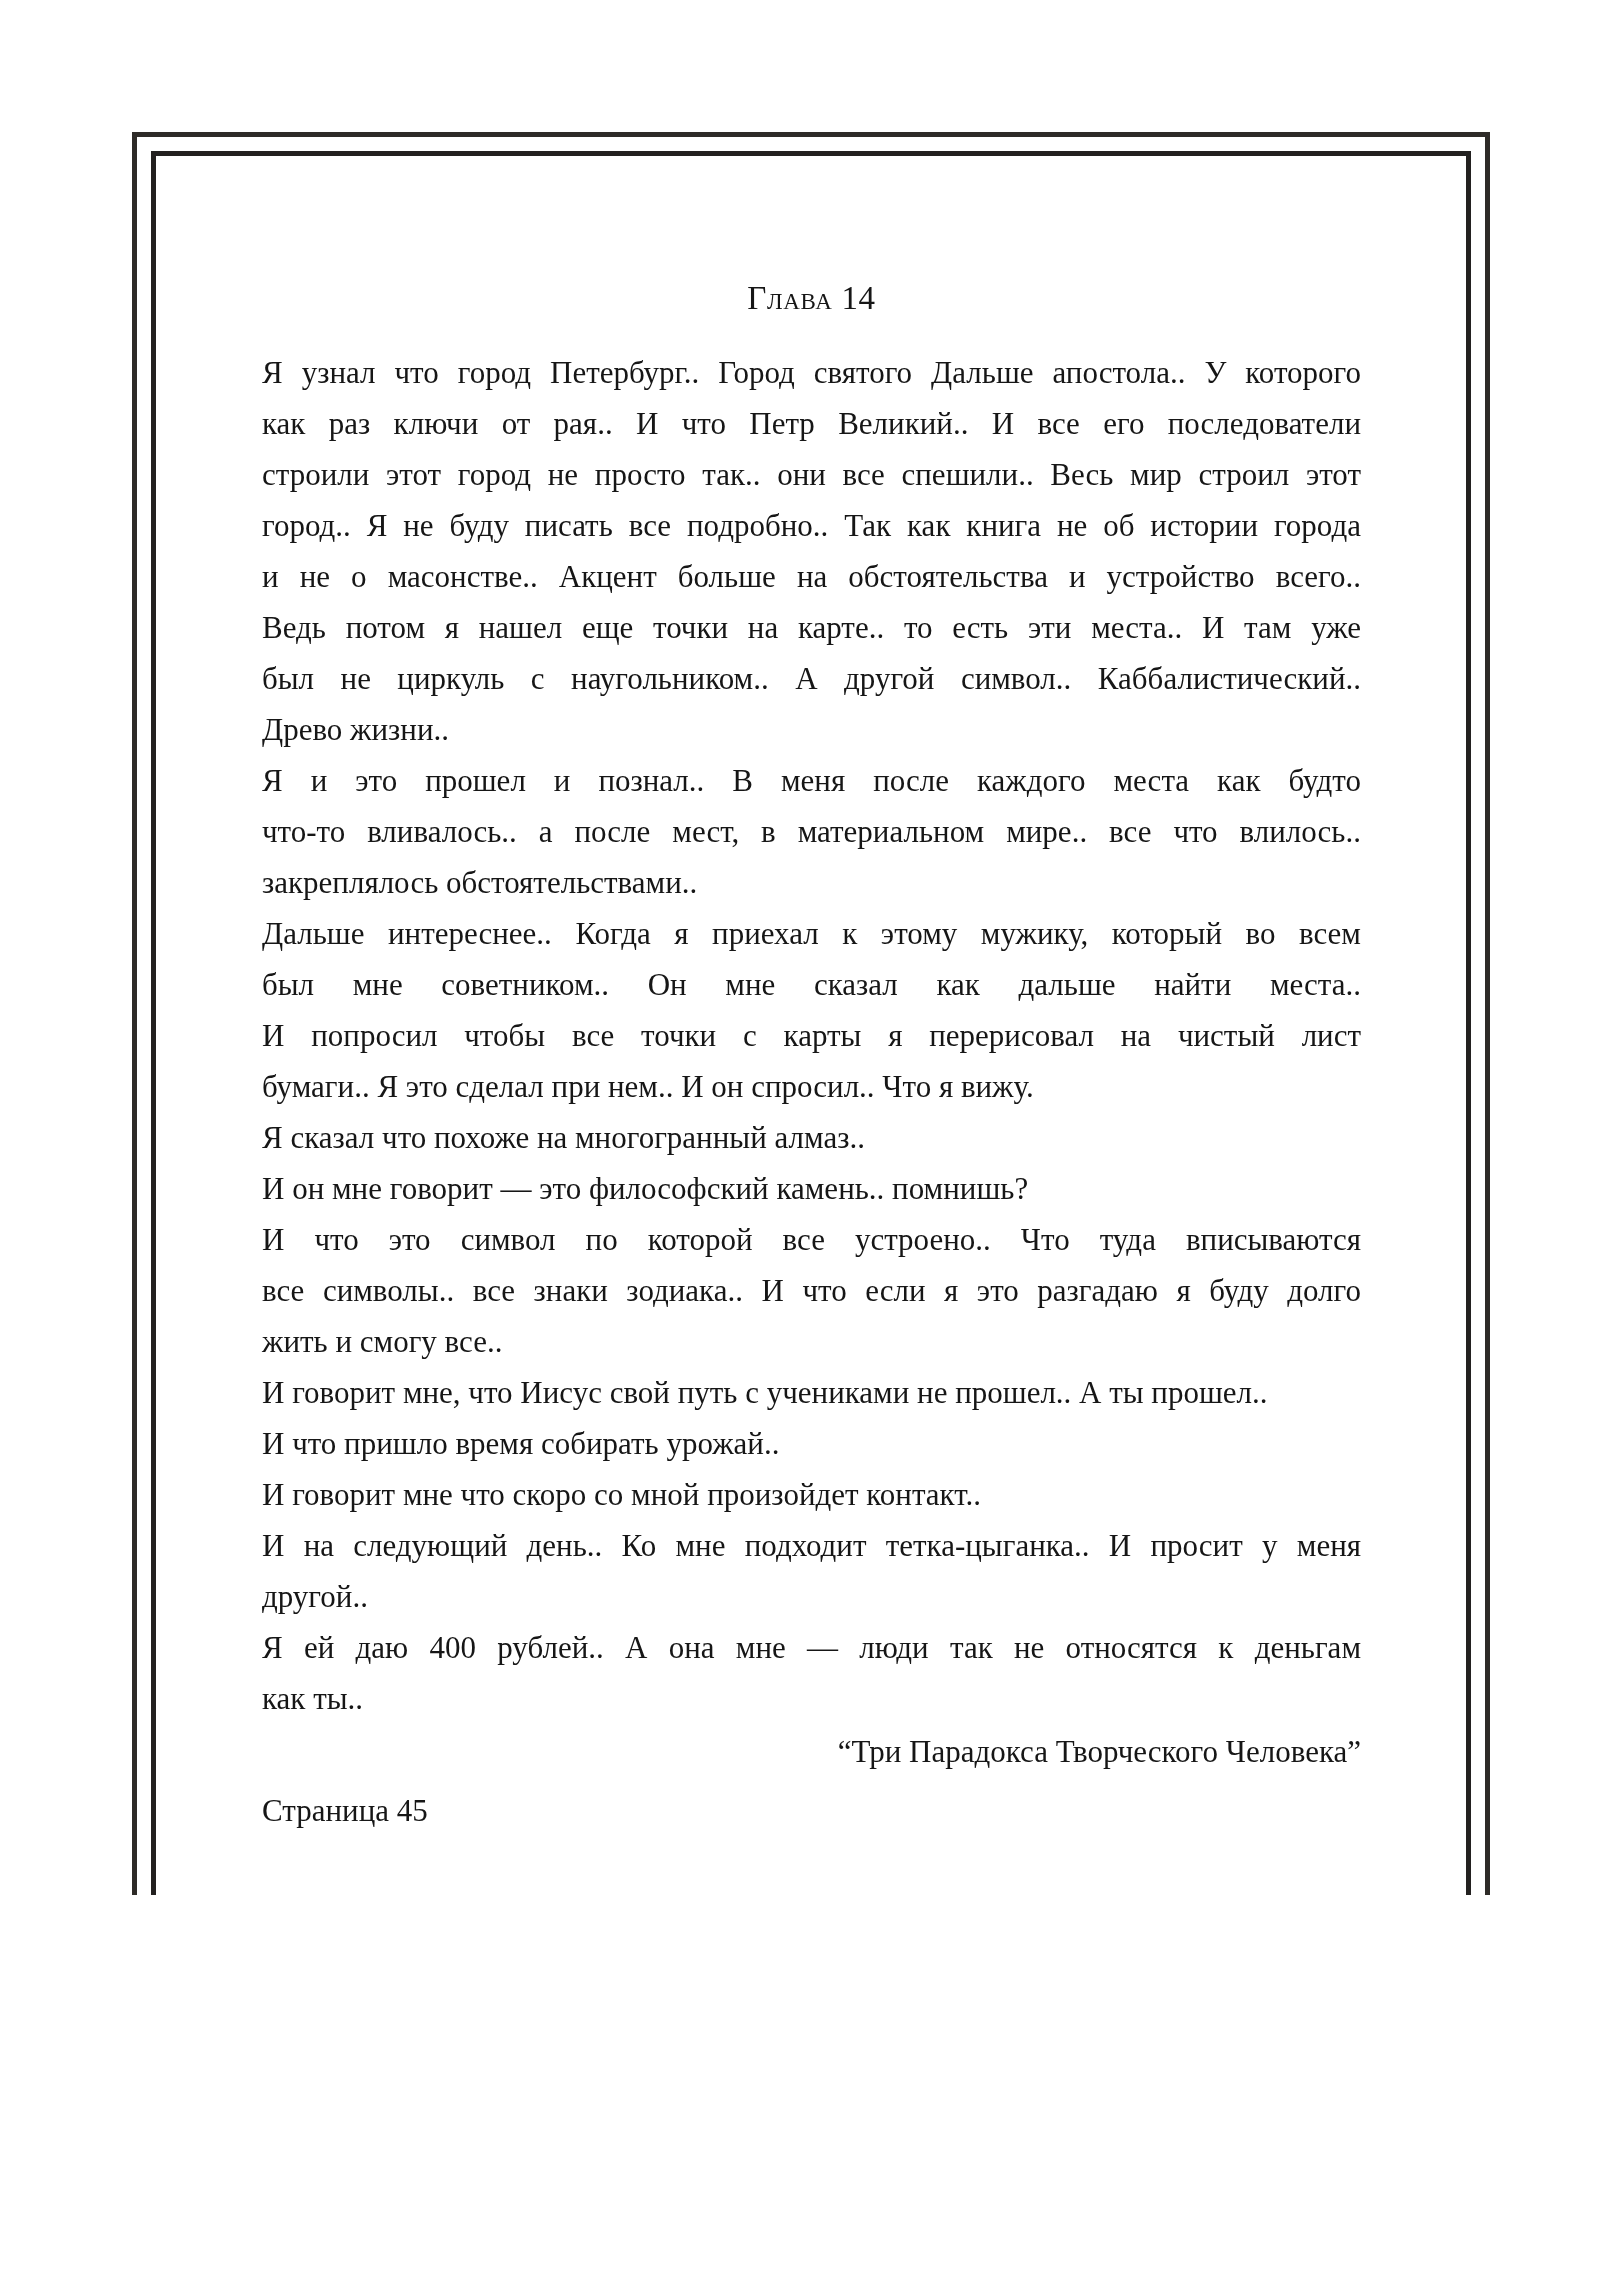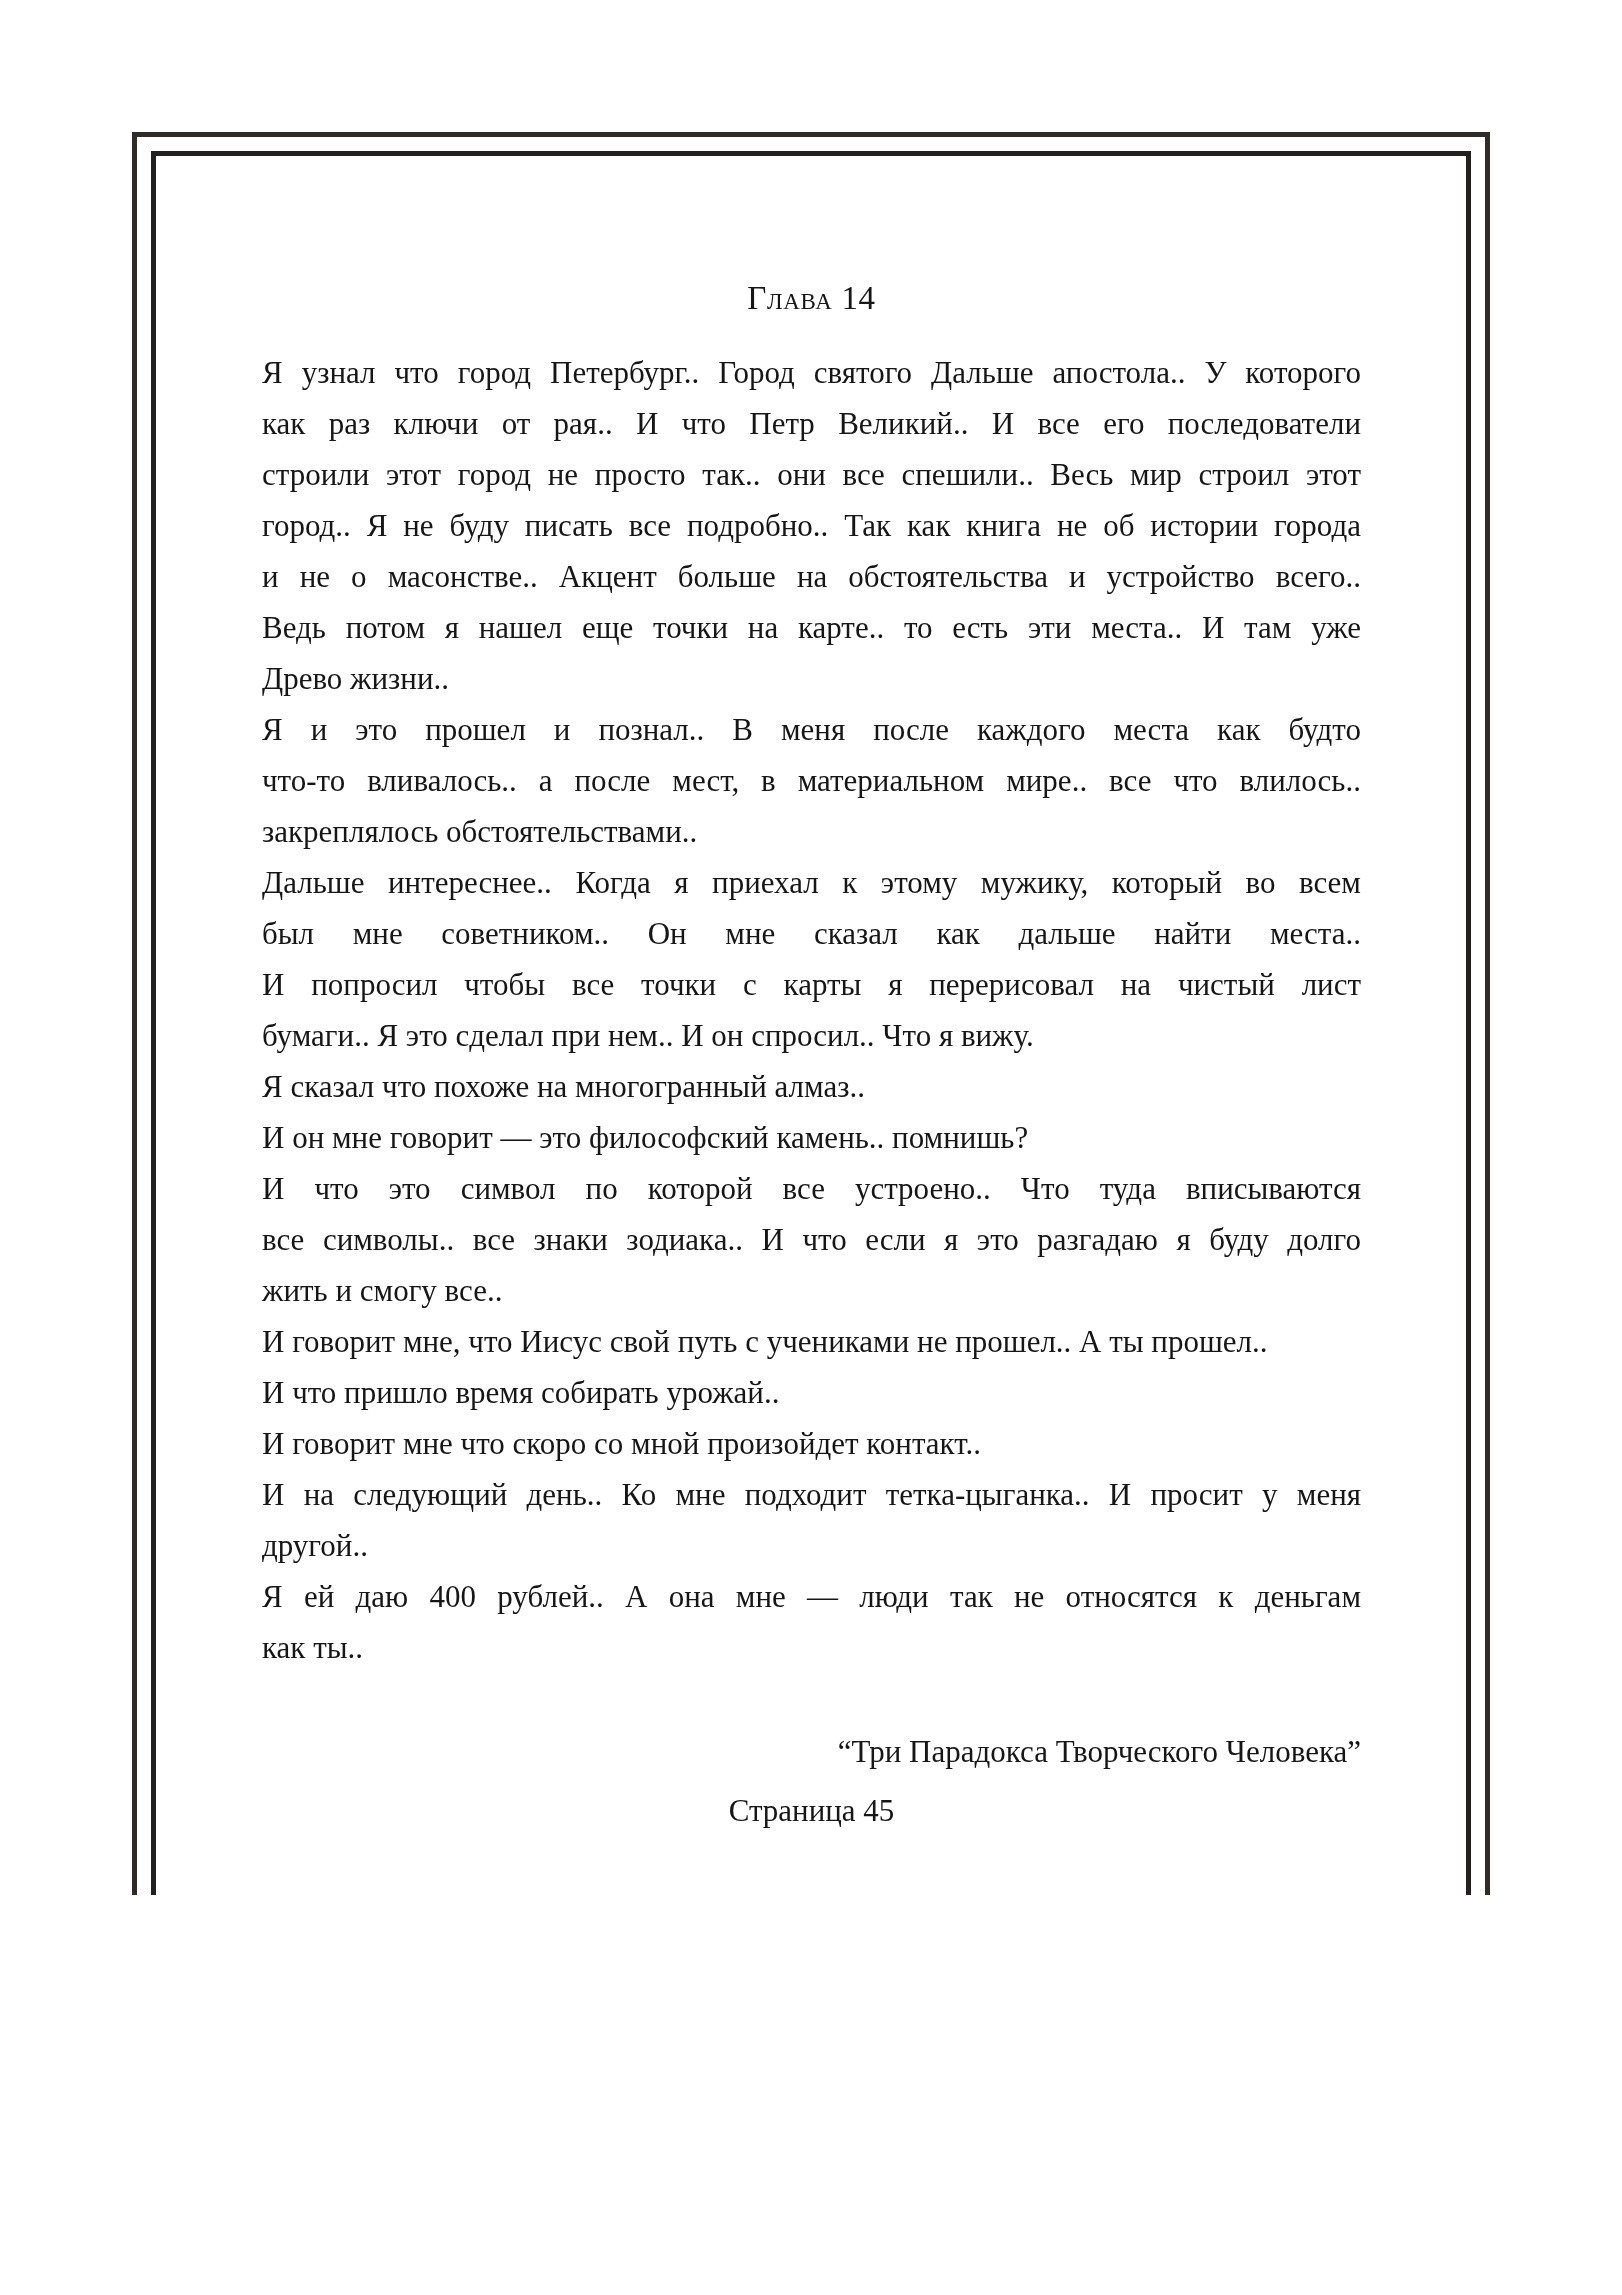--- a/index.html
+++ b/index.html
@@ -57,21 +57,20 @@
   .footer-quote{
     position:absolute;
     left:262px; top:1726px; width:1099px;
     text-align:right;
     font-size:31px;
     line-height:51px;
   }
   .footer-pageref{
     position:absolute;
     left:262px; top:1785px; width:1099px;
-    text-align:center;
     font-size:31px;
     line-height:51px;
   }
   .folio{
     position:absolute;
     left:0; top:2080px; width:1623px;
     text-align:center;
     font-size:38px;
     line-height:46px;
   }
@@ -87,20 +86,21 @@
 
   <div class="chapter-title">Глава 14</div>
 
   <div class="body-text">
       <div class="line">Я узнал что город Петербург.. Город святого Дальше апостола.. У которого</div>
       <div class="line">как раз ключи от рая.. И что Петр Великий.. И все его последователи</div>
       <div class="line">строили этот город не просто так.. они все спешили.. Весь мир строил этот</div>
       <div class="line">город.. Я не буду писать все подробно.. Так как книга не об истории города</div>
       <div class="line">и не о масонстве.. Акцент больше на обстоятельства и устройство всего..</div>
       <div class="line">Ведь потом я нашел еще точки на карте.. то есть эти места.. И там уже</div>
+      <div class="line">был не циркуль с наугольником.. А другой символ.. Каббалистический..</div>
       <div class="line last">Древо жизни..</div>
       <div class="line">Я и это прошел и познал.. В меня после каждого места как будто</div>
       <div class="line">что-то вливалось.. а после мест, в материальном мире.. все что влилось..</div>
       <div class="line last">закреплялось обстоятельствами..</div>
       <div class="line">Дальше интереснее.. Когда я приехал к этому мужику, который во всем</div>
       <div class="line">был мне советником.. Он мне сказал как дальше найти места..</div>
       <div class="line">И попросил чтобы все точки с карты я перерисовал на чистый лист</div>
       <div class="line last">бумаги.. Я это сделал при нем.. И он спросил.. Что я вижу.</div>
       <div class="line last">Я сказал что похоже на многогранный алмаз..</div>
       <div class="line last">И он мне говорит — это философский камень.. помнишь?</div>

